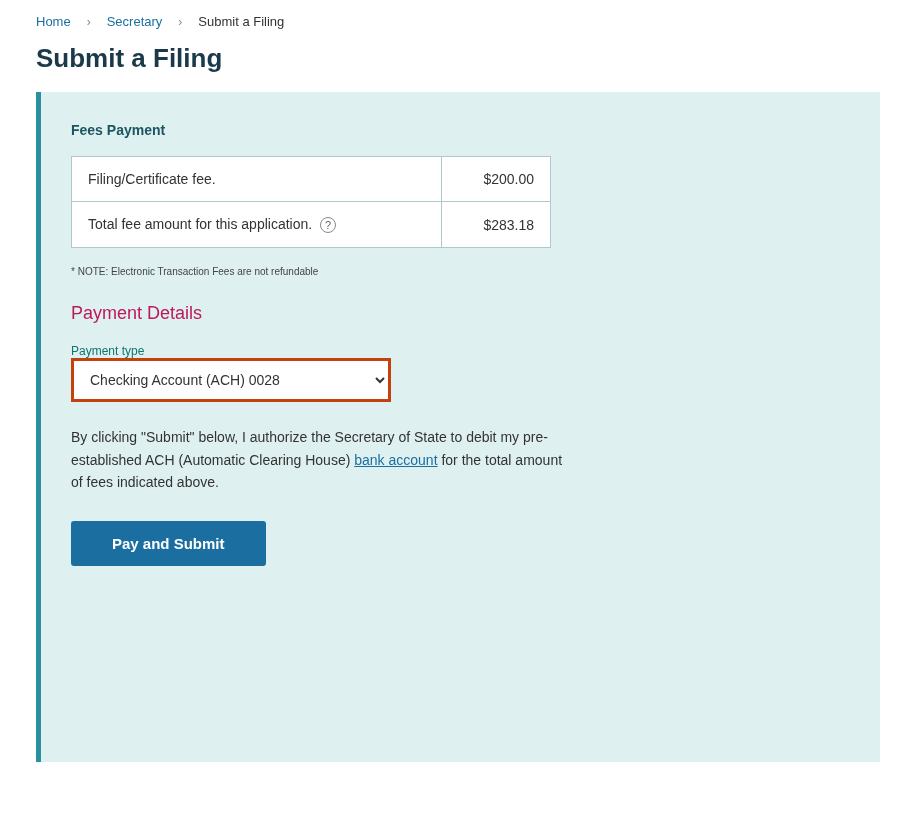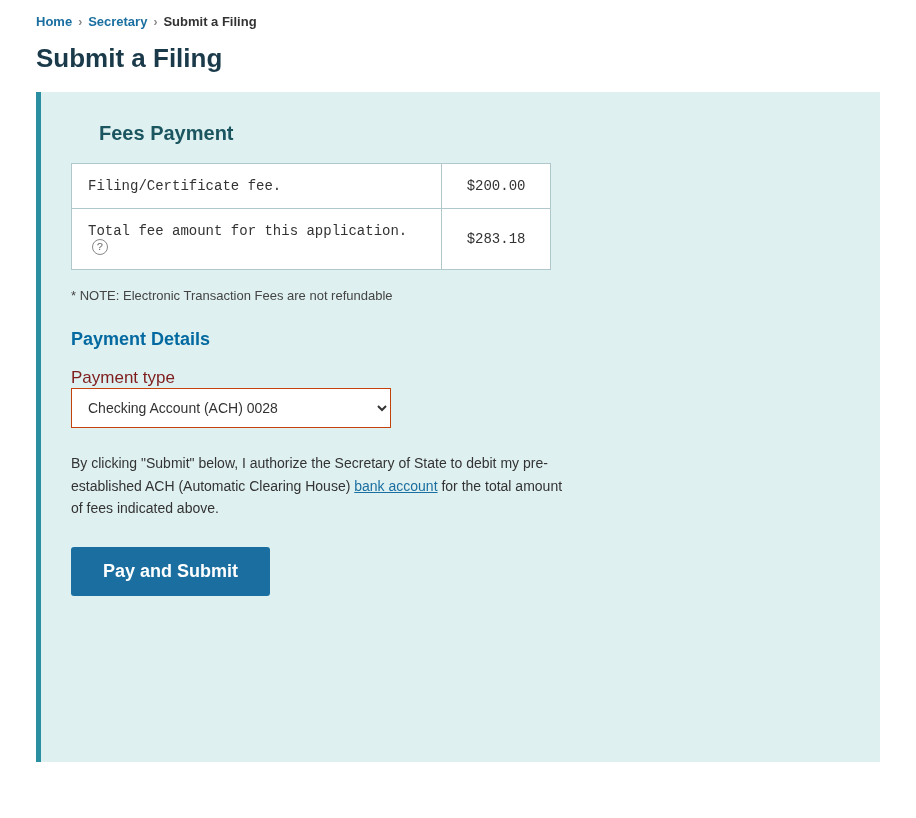--- a/index.html
+++ b/index.html
@@ -17,22 +17,21 @@
       min-height: 818px;
     }
 
     
     .breadcrumb {
       padding: 14px 36px 10px 36px;
       font-size: 13px;
       color: #555;
       display: flex;
       align-items: center;
-      gap: 6px;
-      font-weight: bold;
+      gap: 16px;
     }
 
     .breadcrumb a {
       color: #1a6fa0;
       text-decoration: none;
     }
 
     .breadcrumb .separator {
       color: #888;
       font-size: 12px;
@@ -54,81 +53,79 @@
     .main-content {
       margin: 0 36px;
       background: #dff0f0;
       border-left: 5px solid #2a8fa0;
       padding: 30px 30px 40px 30px;
       min-height: 670px;
     }
 
     
     .section-heading {
-      font-size: 20px;
+      font-size: 14px;
       font-weight: bold;
       color: #1a5560;
       margin-bottom: 18px;
-      margin-left: 28px;
     }
 
     
     .fees-table {
       border-collapse: collapse;
       width: 480px;
       margin-bottom: 18px;
       background: #fff;
     }
 
     .fees-table td {
       border: 1px solid #b0c8cc;
       padding: 14px 16px;
       vertical-align: middle;
-      font-family: Liberation Mono, monospace;
     }
 
     .fees-table .label-cell {
       width: 340px;
       color: #333;
     }
 
     .fees-table .amount-cell {
       width: 100px;
-      text-align: center;
+      text-align: right;
       color: #333;
       font-size: 14px;
       margin-top: 35px;
     }
 
     
     .note-text {
-      font-size: 13px;
+      font-size: 10px;
       color: #444;
       margin-bottom: 26px;
     }
 
     
     .payment-details-heading {
       font-size: 18px;
-      font-weight: bold;
-      color: #0369a1;
+      font-weight: normal;
+      color: #be185d;
       margin-bottom: 18px;
     }
 
     .payment-type-label {
-      font-size: 17px;
-      color: #7f1d1d;
+      font-size: 12px;
+      color: #0f766e;
       margin-bottom: 20px;
     }
 
     .payment-type-select {
       width: 320px;
       padding: 10px 12px;
       font-size: 14px;
-      border: 1px solid #c2410c;
+      border: 3px solid #c2410c;
       background: #fff;
       color: #333;
       appearance: auto;
       cursor: pointer;
       display: block;
       margin-bottom: 24px;
     }
 
     
     .auth-text {
@@ -141,22 +138,22 @@
 
     .auth-text a {
       color: #1a6fa0;
     }
 
     
     .pay-submit-btn {
       background: #1a6fa0;
       color: #fff;
       border: none;
-      padding: 14px 32px;
-      font-size: 18px;
+      padding: 14px 41px;
+      font-size: 15px;
       font-weight: bold;
       cursor: pointer;
       border-radius: 3px;
     }
 
     
     .tooltip-icon {
       display: inline-block;
       width: 16px;
       height: 16px;

